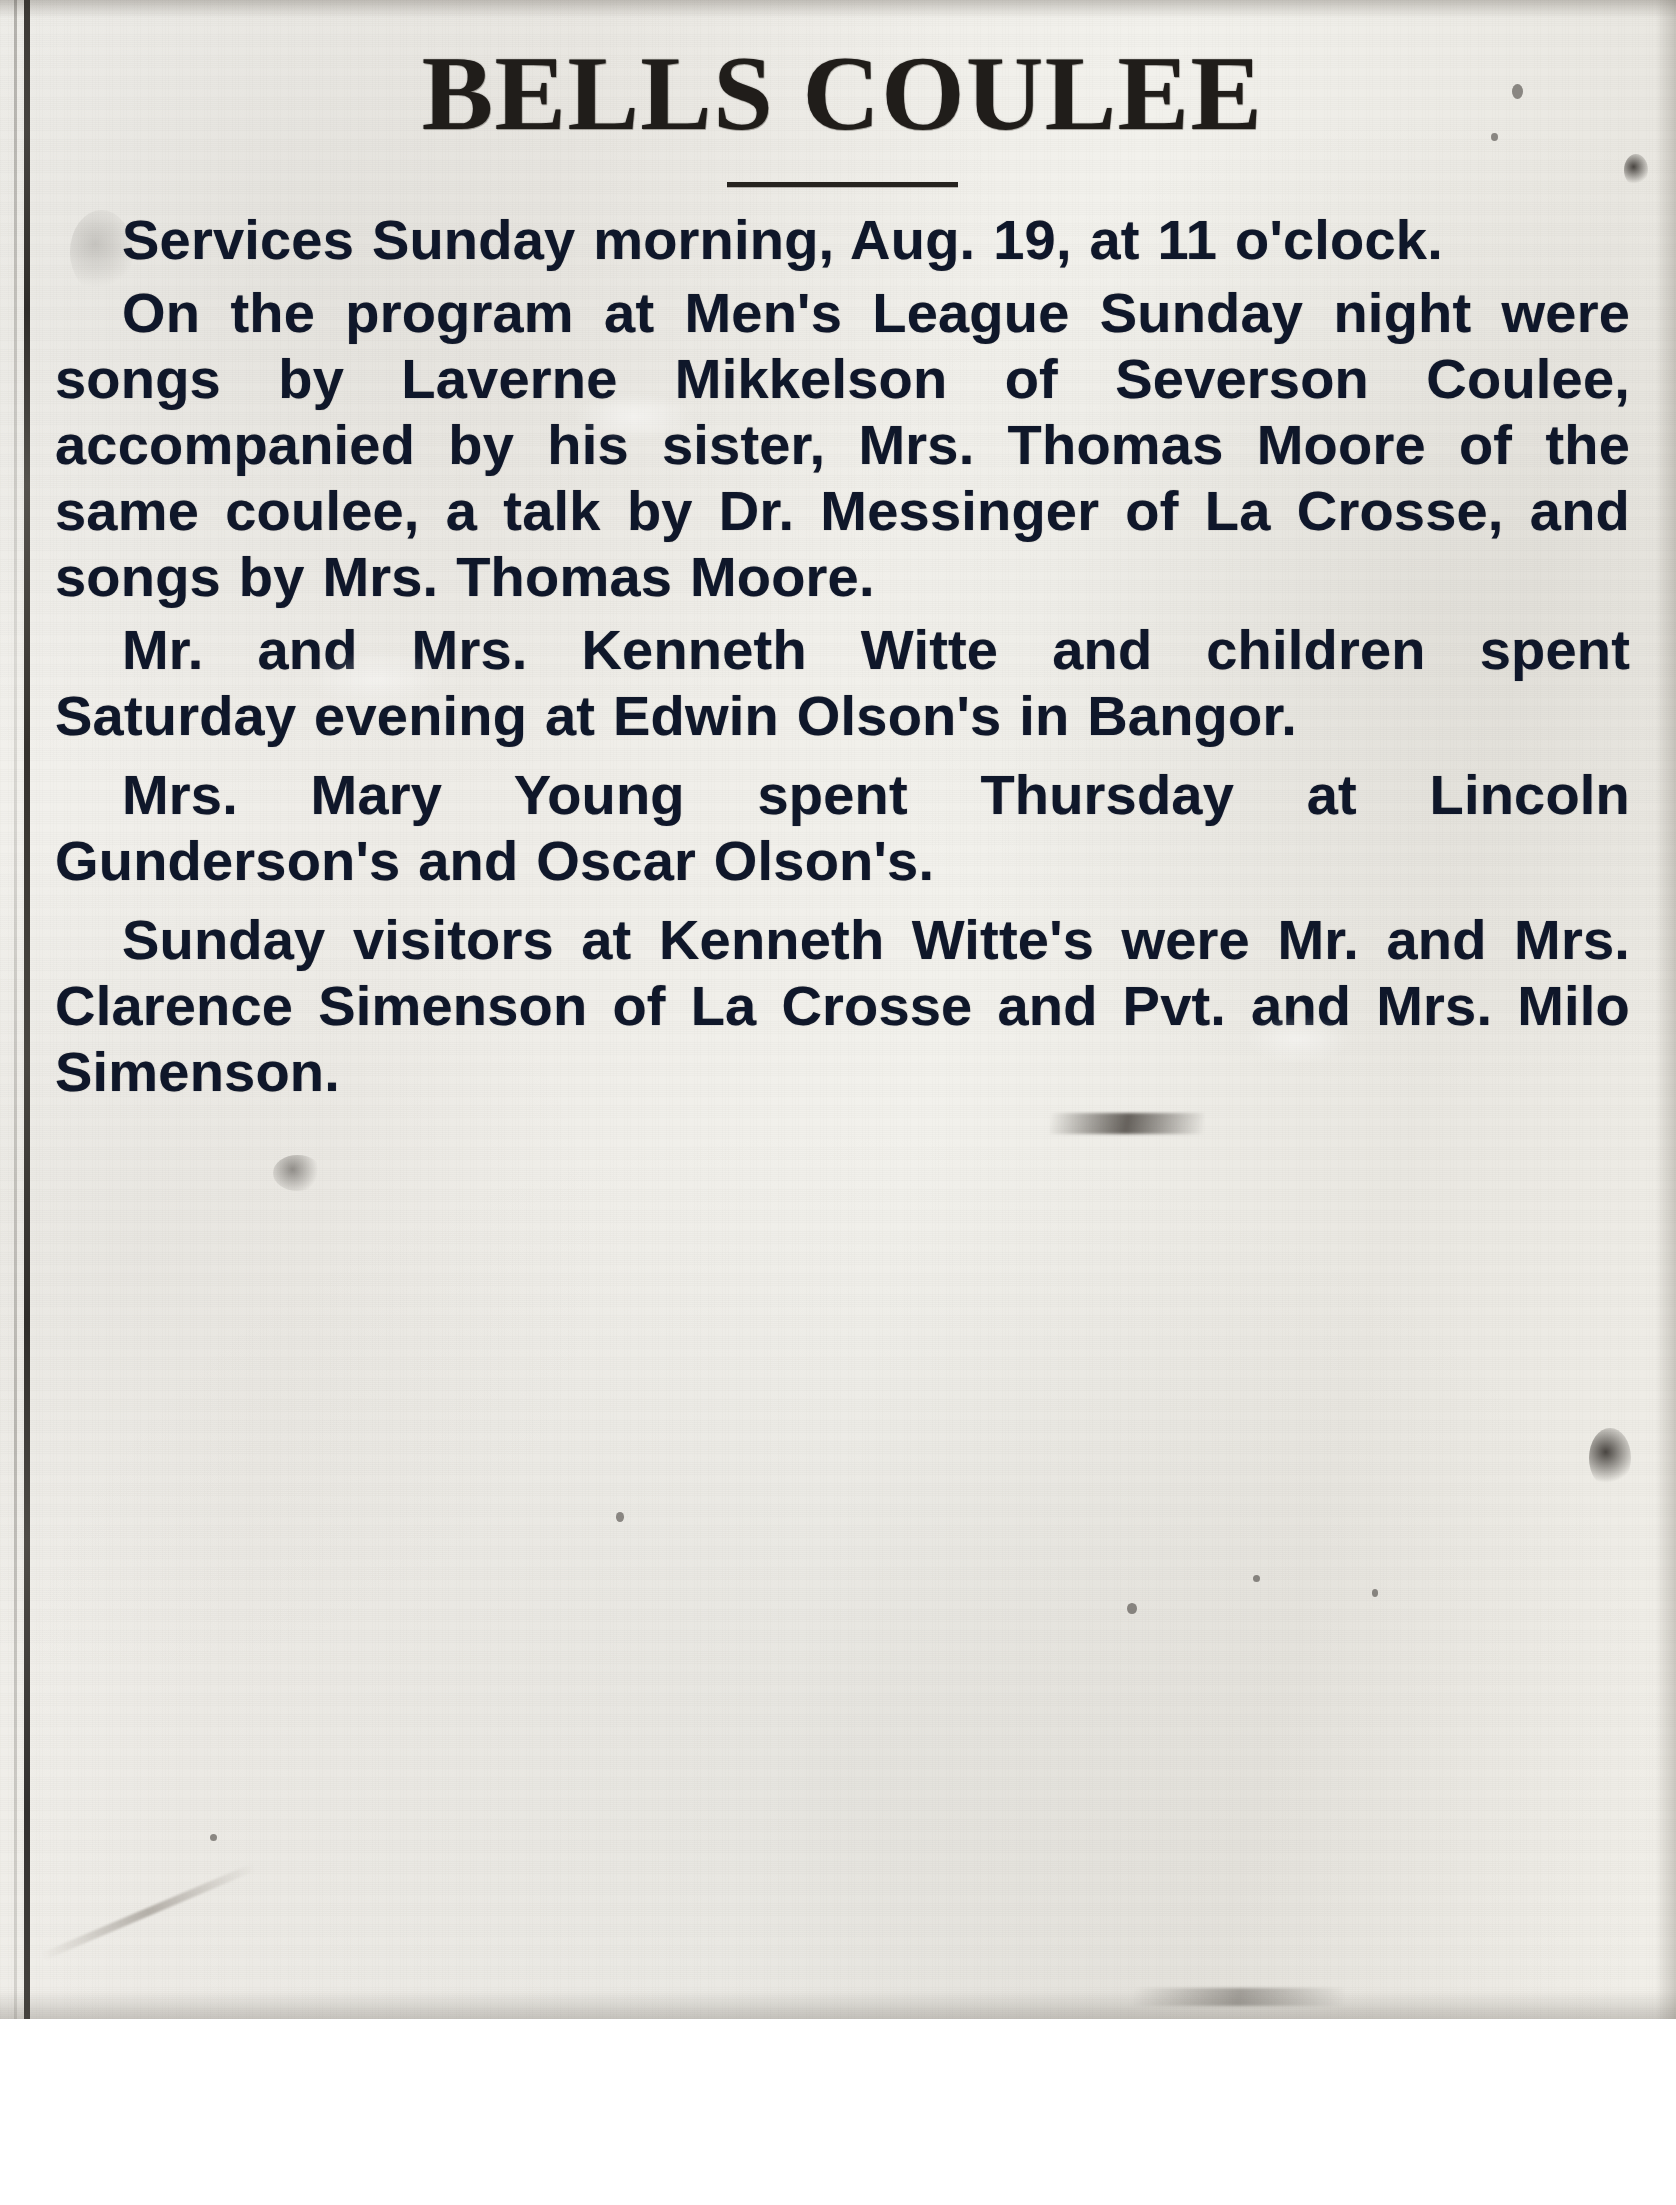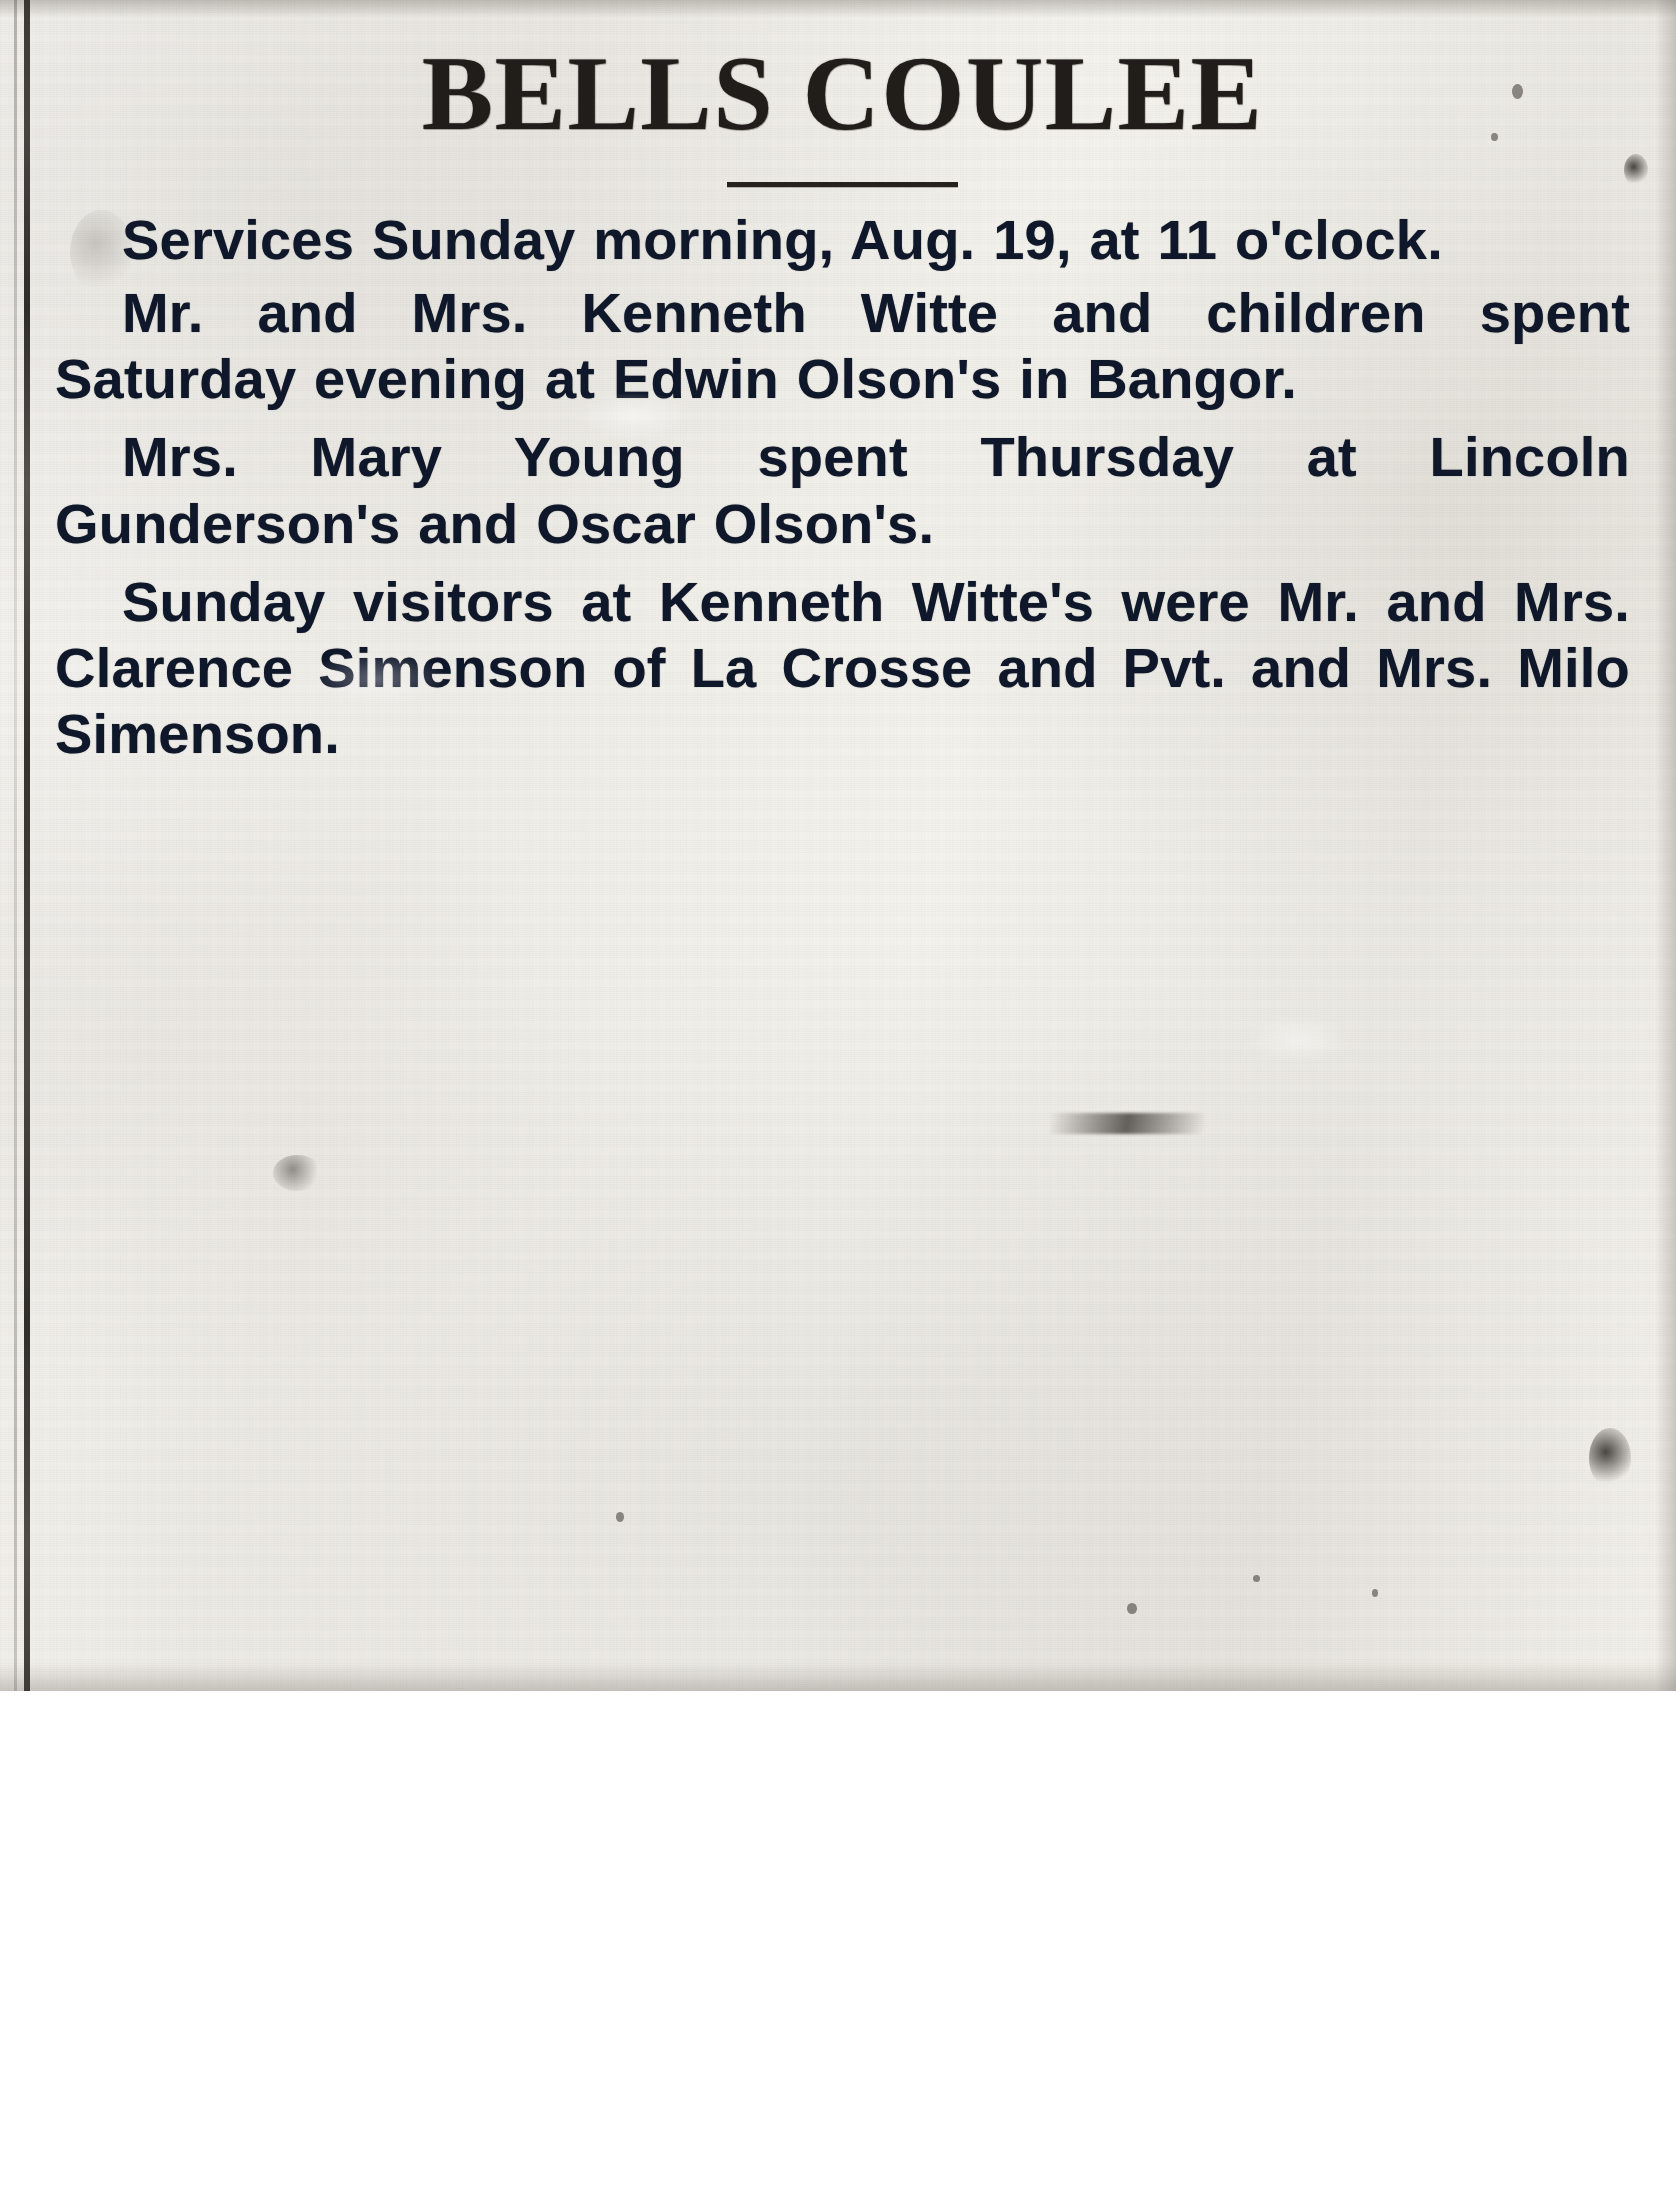--- a/index.html
+++ b/index.html
@@ -4,21 +4,21 @@
 <style>
   html, body {
     margin: 0;
     padding: 0;
     background: #ffffff;
   }
 
   #page {
     position: relative;
     width: 1676px;
-    height: 1691px;
+    height: 2019px;
     background: #efeeea;
     overflow: hidden;
     font-family: "Liberation Serif", serif;
   }
 
   
   .paper {
     position: absolute;
     inset: 0;
     background:
@@ -184,20 +184,21 @@
 
   <div class="article">
 
     <h1 class="headline">BELLS COULEE</h1>
 
     <div class="rule-wrap">
       <span class="short-rule"></span>
     </div>
 
     <p class="para tight">Services Sunday morning, Aug. 19, at 11 o'clock.</p>
+    <p class="para tight">On the program at Men's League Sunday night were songs by Laverne Mikkelson of Severson Coulee, accompanied by his sister, Mrs. Thomas Moore of the same coulee, a talk by Dr. Messinger of La Crosse, and songs by Mrs. Thomas Moore.</p>
     <p class="para">Mr. and Mrs. Kenneth Witte and children spent Saturday evening at Edwin Olson's in Bangor.</p>
     <p class="para">Mrs. Mary Young spent Thursday at Lincoln Gunderson's and Oscar Olson's.</p>
     <p class="para">Sunday visitors at Kenneth Witte's were Mr. and Mrs. Clarence Simenson of La Crosse and Pvt. and Mrs. Milo Simenson.</p>
 
   </div>
 
   <div class="blot" style="left:1624px; top:154px; width:24px; height:32px;"></div>
   <div class="blot" style="left:1589px; top:1428px; width:42px; height:60px;"></div>
   <div class="blot" style="left:273px; top:1155px; width:49px; height:36px; opacity:.55;"></div>
   <div class="blot" style="left:1008px; top:2114px; width:36px; height:28px; opacity:.5;"></div>

